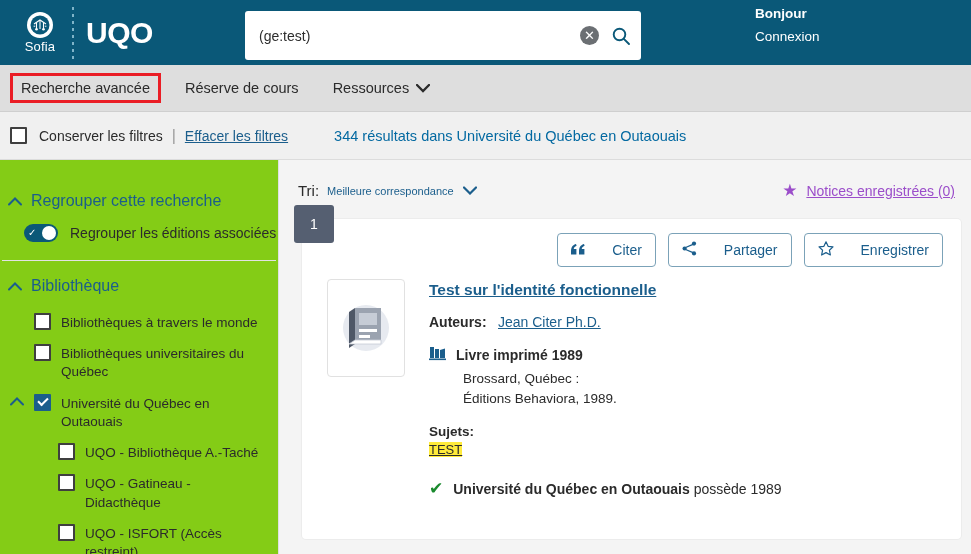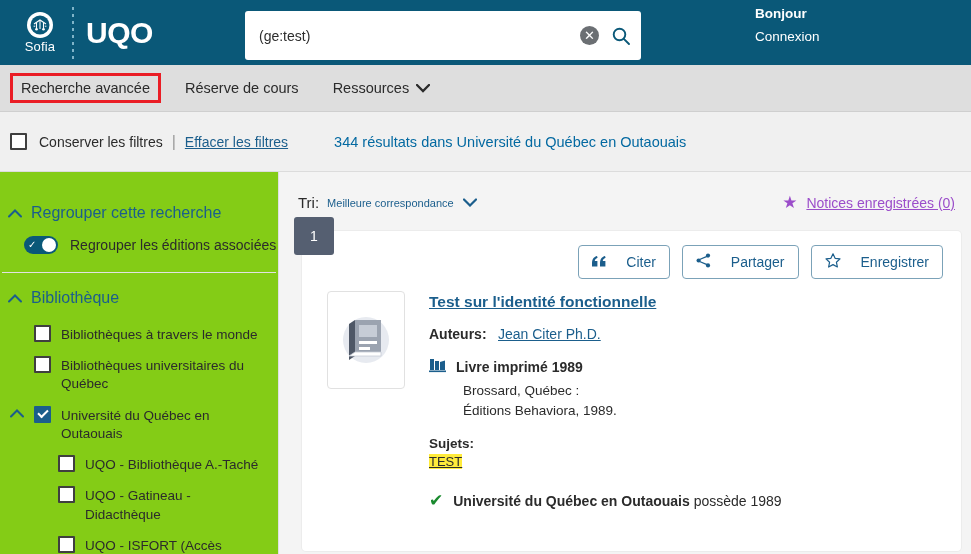--- a/index.html
+++ b/index.html
@@ -110,21 +110,21 @@
     display: flex; align-items: center; gap: 7px;
     white-space: nowrap;
   }
   .navtab.highlighted {
     border: 3px solid #ea1d25;
     padding: 4px 8px;
   }
 
   
   .filterbar {
-    height: 60px;
+    height: 48px;
     background: #f0f0f0;
     display: flex;
     align-items: center;
     padding-left: 10px;
     border-bottom: 1px solid #dcdcdc;
   }
   .cbx {
     width: 17px; height: 17px;
     border: 2px solid #3f3f3f;
     background: #ffffff;
@@ -273,21 +273,21 @@
     margin-bottom: 12px;
   }
   .act-btn {
     border: 1px solid #7ba2b8;
     border-radius: 4px;
     background: #ffffff;
     color: #1b5e8c;
     font-size: 14px;
     font-family: "Liberation Sans", sans-serif;
     padding: 7px 13px;
-    display: flex; align-items: center; gap: 20px;
+    display: flex; align-items: center; gap: 27px;
     cursor: pointer;
     white-space: nowrap;
   }
 
   .card-body { display: flex; gap: 24px; }
   .thumb {
     width: 78px; height: 98px;
     border: 1px solid #e1e1e1;
     border-radius: 4px;
     background: #ffffff;

